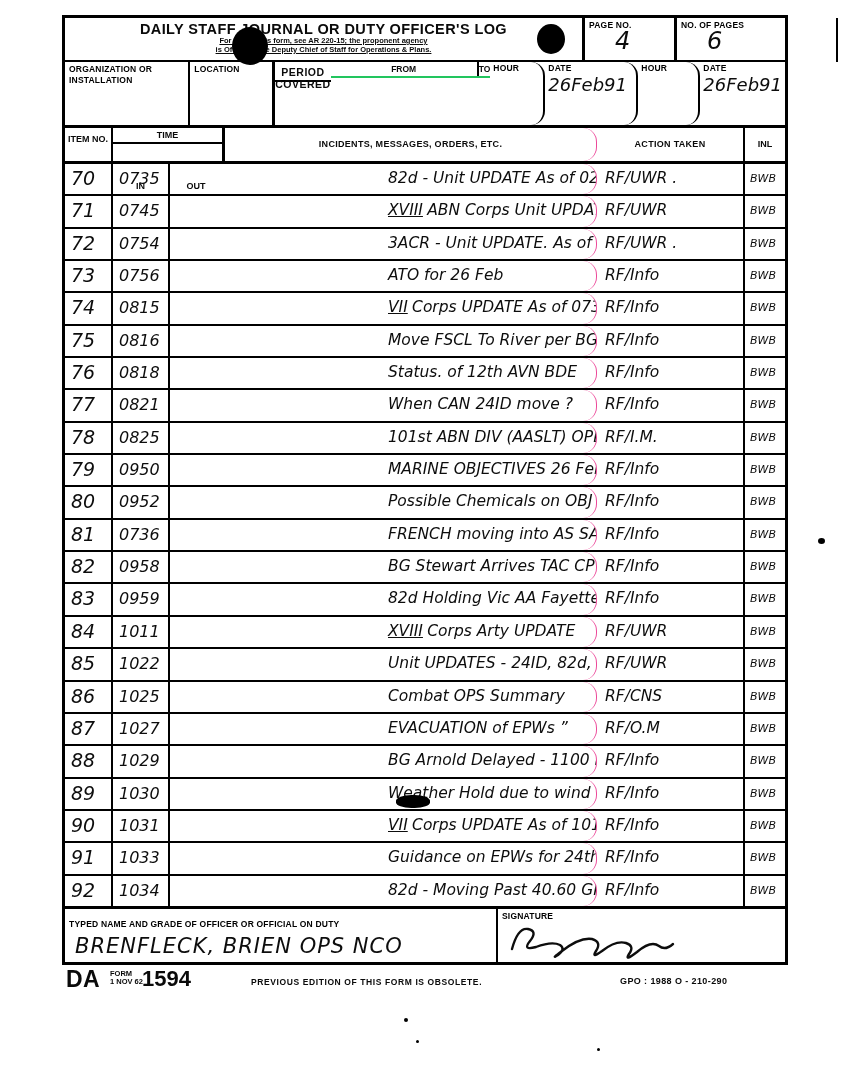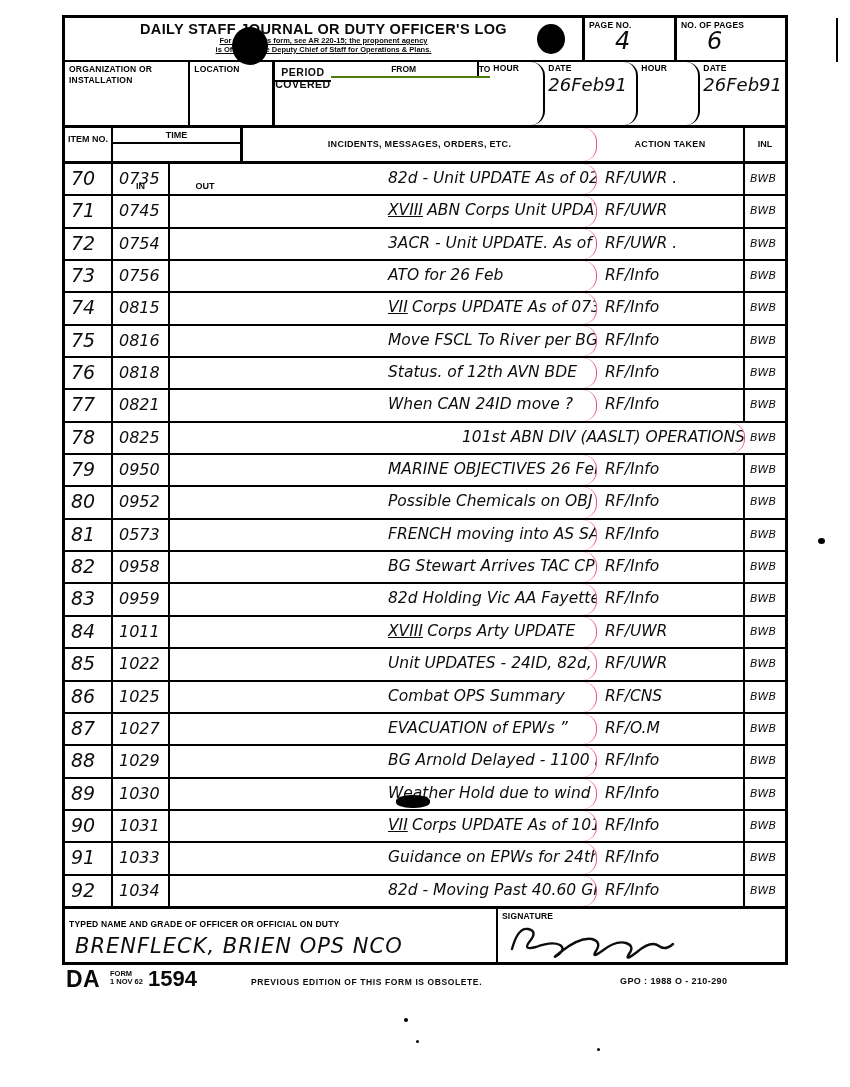--- a/index.html
+++ b/index.html
@@ -23,38 +23,38 @@
   .pages-cell{width:108px;padding:2px 4px;box-sizing:border-box;}
   .hwnum{font-size:24px;margin:-2px 0 0 26px;line-height:1;}
 
   
   .hrow2{display:flex;height:66px;border-bottom:3px solid #000;box-sizing:border-box;}
   .org-cell{width:284px;border-right:2px solid #000;padding:2px 4px;box-sizing:border-box;}
   .loc-cell{width:187px;border-right:3px solid #000;padding:2px 4px;box-sizing:border-box;}
   .period-cell{flex:1;display:flex;flex-direction:row;}
   .period-title{height:20px;border-bottom:2px solid #000;text-align:center;
                 font-weight:bold;font-size:10.5px;letter-spacing:.5px;padding-top:4px;box-sizing:border-box;}
-  .fromto{display:flex;height:16px;border-bottom:2px solid #4d7c0f;box-sizing:border-box;}
+  .fromto{display:flex;height:16px;border-bottom:2px solid #22c55e;box-sizing:border-box;}
   .fromto>div{text-align:center;font-weight:bold;font-size:8.5px;padding-top:2px;box-sizing:border-box;}
   .ft-from{width:148px;border-right:2px solid #000;}
   .ft-to{flex:1;}
   .hourdate{display:flex;flex:1;}
   .hd{box-sizing:border-box;padding:1px 3px;position:relative;border-radius:14px;}
   .hd1{width:55px;border-right:2px solid #000;}
   .hd2{width:93px;border-right:2px solid #000;}
   .hd3{width:62px;border-right:2px solid #000;}
   .hd4{flex:1;}
   .hwdate{font-size:18px;line-height:1;margin-top:2px;white-space:nowrap;}
 
   
   .thead{display:flex;height:36px;border-bottom:3px solid #000;box-sizing:border-box;
          text-align:center;font-weight:bold;}
   .th{box-sizing:border-box;font-size:9px;}
   .c-item{width:48px;border-right:2px solid #000;}
-  .c-time{width:130px;border-right:3px solid #000;}
+  .c-time{width:112px;border-right:3px solid #000;}
   .c-inc{flex:1;border-right:1px solid #ec4899;border-radius:14px;}
   .c-act{width:148px;border-right:2px solid #000;}
   .c-inl{width:40px;}
   .th.c-item{padding-top:6px;}
   .time-top{height:16px;border-bottom:2px solid #000;padding-top:2px;box-sizing:border-box;}
   .time-sub{display:flex;height:18px;}
   .time-sub>div{padding-top:3px;box-sizing:border-box;font-size:9px;margin-top:34px;}
   .sub-in{width:57px;border-right:2px solid #000;}
   .sub-out{flex:1;}
   .th.c-inc{padding-top:11px;letter-spacing:.3px;}
@@ -76,21 +76,21 @@
   
   .frow{display:flex;height:56px;border-top:3px solid #000;box-sizing:border-box;}
   .name-cell{width:433px;border-right:2px solid #000;padding:10px 4px;box-sizing:border-box;}
   .sig-cell{flex:1;padding:2px 4px;box-sizing:border-box;position:relative;}
   .hwname{font-size:21px;margin:4px 0 0 6px;letter-spacing:1px;white-space:nowrap;}
 
   
   .daline{position:absolute;left:66px;top:966px;width:722px;height:32px;}
   .da-big{position:absolute;left:0;top:0;font-weight:bold;font-size:23px;letter-spacing:.5px;}
   .da-small{position:absolute;left:44px;top:4px;font-weight:bold;font-size:7.5px;line-height:1.1;}
-  .da-num{position:absolute;left:82px;top:0;font-weight:bold;font-size:22px;}
+  .da-num{position:absolute;left:76px;top:0;font-weight:bold;font-size:22px;}
   .da-obsolete{position:absolute;left:185px;top:11px;font-weight:bold;font-size:8.5px;letter-spacing:.6px;}
   .da-gpo{position:absolute;left:554px;top:10px;font-weight:bold;font-size:9px;letter-spacing:.4px;}
 
   .blob{position:absolute;background:#000;border-radius:50%;}
   .speck{position:absolute;background:#000;border-radius:50%;}
   .edge-mark{position:absolute;background:#000;}
   .sig-svg{position:absolute;left:8px;top:10px;}
 </style>
 </head>
 <body>
@@ -228,41 +228,42 @@
         <div class="td hw td-out"></div>
         <div class="td c-inc"> <span class="hw">When CAN 24ID move ?</span></div>
         <div class="td hw c-act">RF/Info</div>
         <div class="td hw c-inl">BWB</div>
       </div>
         <div class="trow">
         <div class="td hw c-item">78</div>
         <div class="td hw td-in">0825</div>
         <div class="td hw td-out"></div>
         <div class="td c-inc"> <span class="hw">101st ABN DIV (AASLT) OPERATIONS</span></div>
+        <div class="td hw c-act">RF/I.M.</div>
         <div class="td hw c-inl">BWB</div>
       </div>
         <div class="trow">
         <div class="td hw c-item">79</div>
         <div class="td hw td-in">0950</div>
         <div class="td hw td-out"></div>
         <div class="td c-inc"> <span class="hw">MARINE OBJECTIVES 26 Feb 91</span></div>
         <div class="td hw c-act">RF/Info</div>
         <div class="td hw c-inl">BWB</div>
       </div>
         <div class="trow">
         <div class="td hw c-item">80</div>
         <div class="td hw td-in">0952</div>
         <div class="td hw td-out"></div>
         <div class="td c-inc"> <span class="hw">Possible Chemicals on OBJ GOLD</span></div>
         <div class="td hw c-act">RF/Info</div>
         <div class="td hw c-inl">BWB</div>
       </div>
         <div class="trow">
         <div class="td hw c-item">81</div>
-        <div class="td hw td-in">0573</div>
+        <div class="td hw td-in">0736</div>
         <div class="td hw td-out"></div>
         <div class="td c-inc"> <span class="hw">FRENCH moving into AS SALMAN</span></div>
         <div class="td hw c-act">RF/Info</div>
         <div class="td hw c-inl">BWB</div>
       </div>
         <div class="trow">
         <div class="td hw c-item">82</div>
         <div class="td hw td-in">0958</div>
         <div class="td hw td-out"></div>
         <div class="td c-inc"> <span class="hw">BG Stewart Arrives TAC CP (Tenitative)</span></div>

